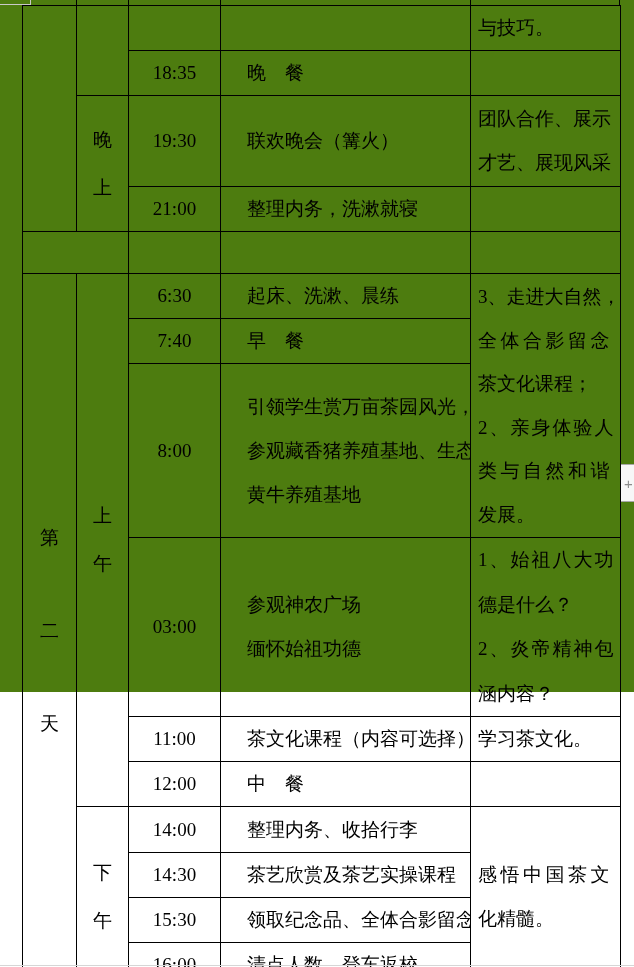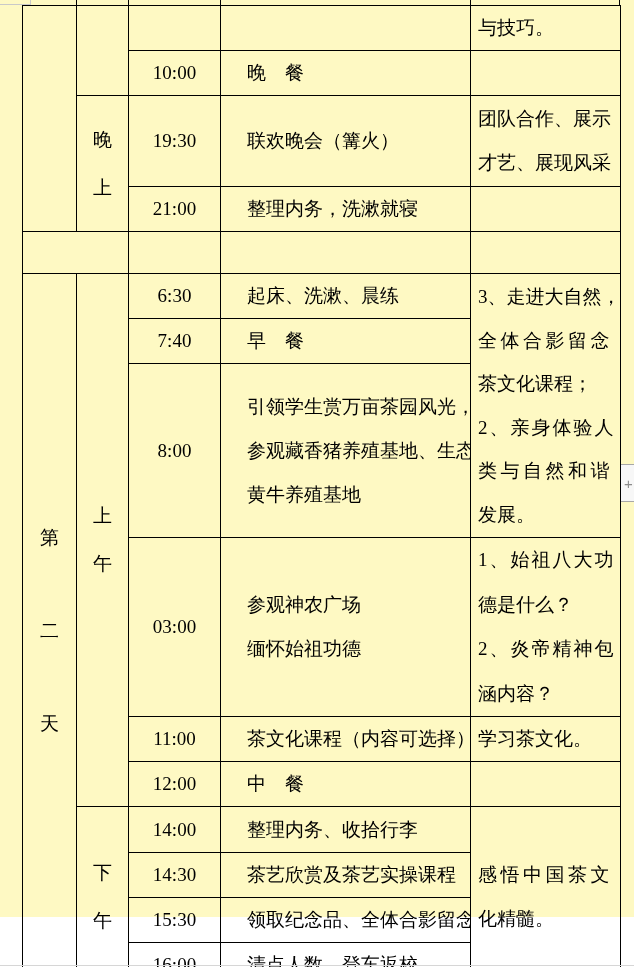--- a/index.html
+++ b/index.html
@@ -3,21 +3,21 @@
 <meta charset="utf-8">
 <style>
   * { margin: 0; padding: 0; box-sizing: border-box; }
   html, body { background: #ffffff; }
   body {
     width: 634px; height: 967px;
     font-family: "Liberation Serif", "DejaVu Serif", serif;
     color: #000;
     overflow: hidden;
   }
-  .sheet { position: relative; width: 634px; height: 917px; background: #fef9c3; }
+  .sheet { position: relative; width: 634px; height: 692px; background: #4d7c0f; }
 
   
   .gmark { position: absolute; background: #c9c9c9; }
   .gmark-h { left: 0; top: 4px; width: 31px; height: 1px; }
   .gmark-v { left: 30px; top: 0; width: 1px; height: 5px; }
   .bottom-gray { position: absolute; left: 0; top: 965px; width: 634px; height: 1px; background: #d6d6d6; }
 
   
   .sliver { position: absolute; top: 0; width: 1px; height: 6px; background: #000; }
 
@@ -91,21 +91,21 @@
         <td class="c-period" rowspan="2"></td>
         <td class="c-time"></td>
         <td class="c-act"></td>
         <td class="c-notes">
           <div class="ln">与技巧。</div>
         </td>
       </tr>
 
       <tr style="height:43px">
         <td class="c-time">
-            <div class="ln">10:00</div>
+            <div class="ln">18:35</div>
           </td>
         <td class="c-act">
             <div class="ln">晚　餐</div>
           </td>
         <td class="c-notes"></td>
       </tr>
 
       <tr style="height:91px">
         <td class="c-period" rowspan="2">
           <div class="ln"></div>

